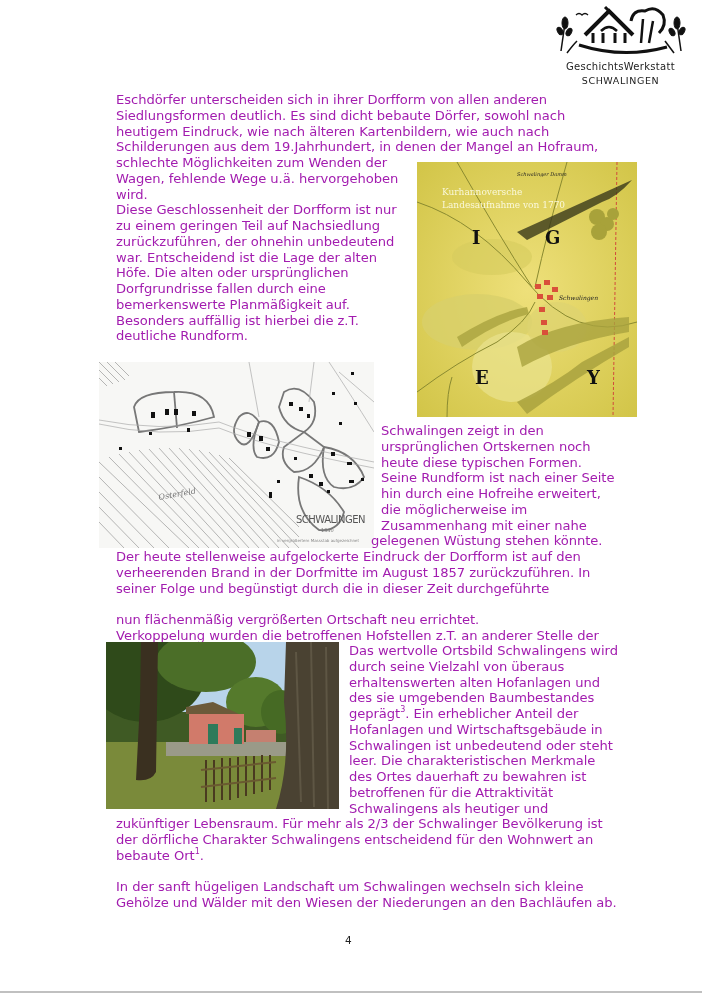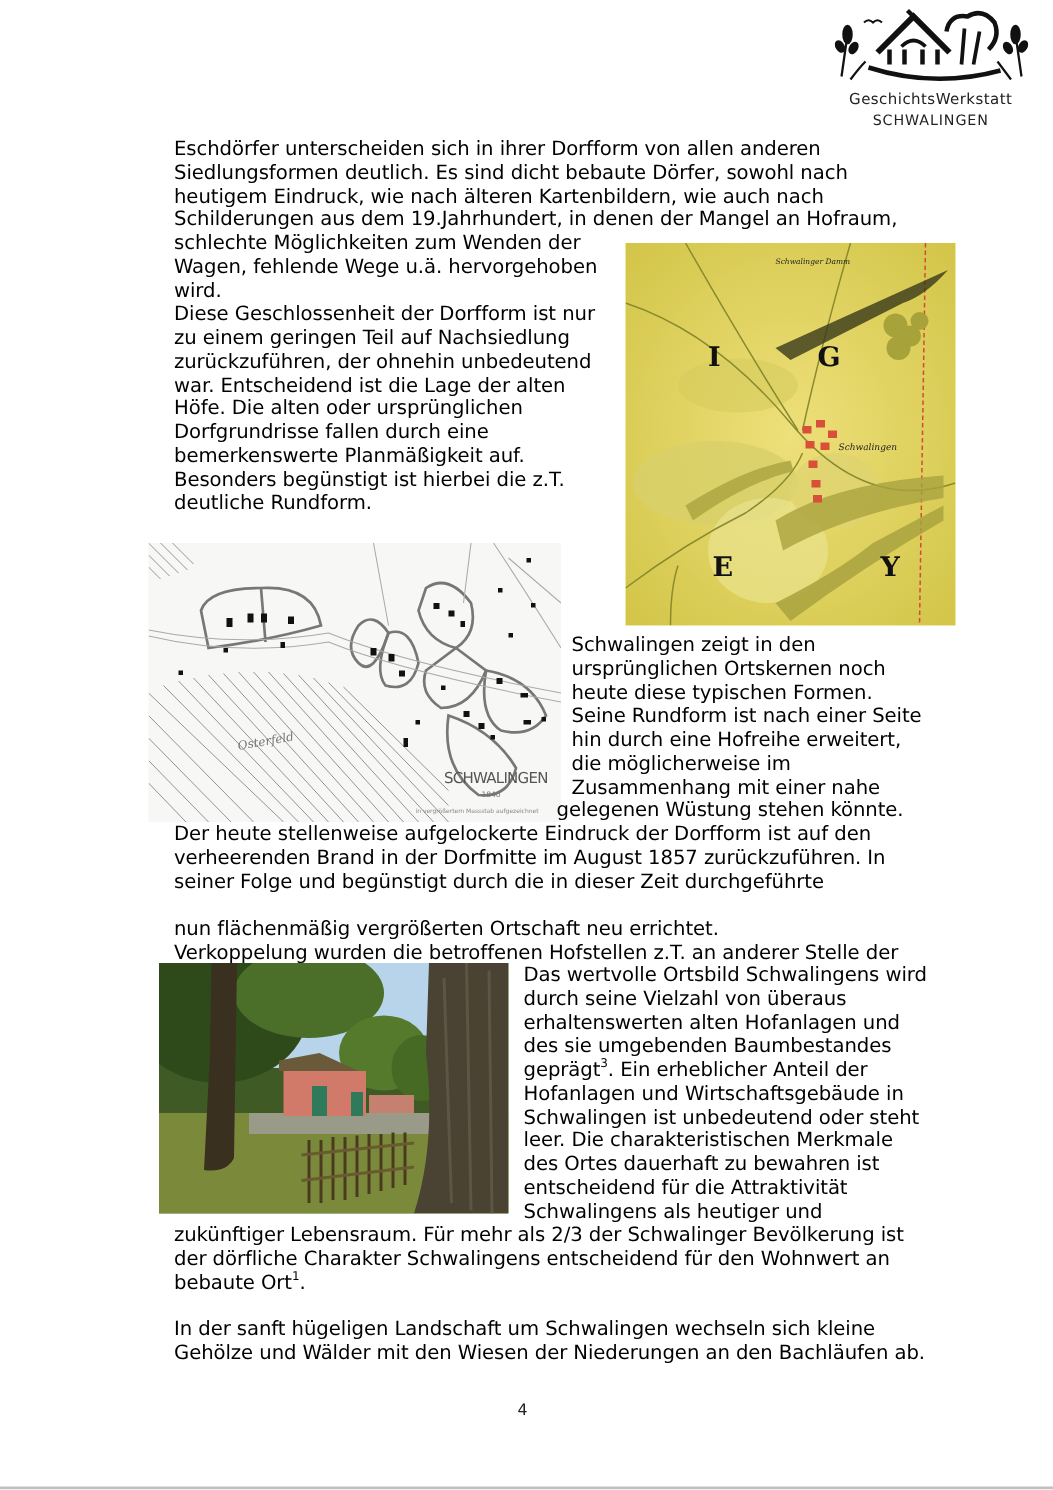--- a/index.html
+++ b/index.html
@@ -7,21 +7,21 @@
     width: 702px; height: 993px; position: relative; overflow: hidden;
     background: #ffffff; color: #1a1a1a;
     font-family: "DejaVu Sans", sans-serif;
   }
   .bottom-rule { position: absolute; left: 0; right: 0; top: 991px; height: 2px; background: #c0c0c0; }
   .logo { position: absolute; left: 553px; top: 3px; width: 135px; height: 88px; }
   .logo svg { position: absolute; left: 0; top: 0; }
   .logo-text1 { position: absolute; left: 0; width: 135px; top: 58px; text-align: center; font-size: 10px; letter-spacing: 0.3px; color: #222; font-family: "DejaVu Sans", sans-serif; }
   .logo-text2 { position: absolute; left: 0; width: 135px; top: 72px; text-align: center; font-size: 9.5px; letter-spacing: 0.6px; color: #222; font-family: "DejaVu Sans", sans-serif; }
 
-  .t { position: absolute; font-size: 13.1px; line-height: 15.75px; white-space: pre; color: #000000; letter-spacing: -0.05px; }
+  .t { position: absolute; font-size: 13.1px; line-height: 15.75px; white-space: pre; color: #a21caf; letter-spacing: -0.05px; }
   .t sup { font-size: 8px; line-height: 0; vertical-align: 6px; }
 
   .img { position: absolute; overflow: hidden; }
   .map-hist { left: 417px; top: 162px; width: 220px; height: 255px; background: #e6d95a; }
   .map-plan { left: 99px; top: 362px; width: 275px; height: 186px; background: #f7f7f5; }
   .photo { left: 106px; top: 642px; width: 233px; height: 167px; background: #6a8a3a; }
   .map-caption { position: absolute; left: 25px; top: 24px; font-family: "DejaVu Serif", serif; font-size: 9px; line-height: 13px; color: rgba(255,255,240,0.85); white-space: pre; }
   .plan-caption { position: absolute; left: 197px; top: 152px; font-family: "DejaVu Sans", sans-serif; font-size: 10px; color: #555; letter-spacing: -0.5px; }
   .plan-year { position: absolute; left: 222px; top: 165px; font-size: 5px; color: #777; }
   .plan-credit { position: absolute; left: 178px; top: 176px; font-size: 4px; color: #888; white-space: nowrap; }
@@ -76,21 +76,21 @@
 </div>
 
 <div>
   <div class="t" style="left:116px;top:202.25px;">Diese Geschlossenheit der Dorfform ist nur</div>
   <div class="t" style="left:116px;top:218px;">zu einem geringen Teil auf Nachsiedlung</div>
   <div class="t" style="left:116px;top:233.75px;">zurückzuführen, der ohnehin unbedeutend</div>
   <div class="t" style="left:116px;top:249.5px;">war. Entscheidend ist die Lage der alten</div>
   <div class="t" style="left:116px;top:265.25px;">Höfe. Die alten oder ursprünglichen</div>
   <div class="t" style="left:116px;top:281px;">Dorfgrundrisse fallen durch eine</div>
   <div class="t" style="left:116px;top:296.75px;">bemerkenswerte Planmäßigkeit auf.</div>
-  <div class="t" style="left:116px;top:312.5px;">Besonders begünstigt ist hierbei die z.T.</div>
+  <div class="t" style="left:116px;top:312.5px;">Besonders auffällig ist hierbei die z.T.</div>
   <div class="t" style="left:116px;top:328.25px;">deutliche Rundform.</div>
 </div>
 
 <div class="img map-hist">
   <svg width="220" height="255" viewBox="0 0 220 255">
     <defs>
       <radialGradient id="hg" cx="50%" cy="50%" r="70%">
         <stop offset="0" stop-color="#eee07a"></stop>
         <stop offset="1" stop-color="#d2c548"></stop>
       </radialGradient>
@@ -128,20 +128,22 @@
     </g>
     <g fill="#111" font-family="DejaVu Serif, serif" font-weight="bold" font-size="18">
       <text x="55" y="82">I</text>
       <text x="128" y="82">G</text>
       <text x="58" y="222">E</text>
       <text x="170" y="222">Y</text>
     </g>
     <text x="142" y="138" font-family="DejaVu Serif, serif" font-style="italic" font-size="6" fill="#222">Schwalingen</text>
     <text x="100" y="14" font-family="DejaVu Serif, serif" font-style="italic" font-size="5" fill="#222">Schwalinger Damm</text>
   </svg>
+  <div class="map-caption"><span>Kurhannoversche</span>
+<span>Landesaufnahme von 1770</span></div>
 </div>
 
 <div class="img map-plan">
   <svg width="275" height="186" viewBox="0 0 275 186">
     <rect width="275" height="186" fill="#f7f7f5"></rect>
     <g stroke="#888" stroke-width="0.6">
       <path d="M0 100 L90 186 M10 95 L100 186 M20 92 L110 186 M30 90 L120 186 M40 88 L130 186 M50 87 L140 186 M60 86 L150 186 M70 86 L160 186 M80 86 L170 186 M90 87 L180 186 M100 88 L190 186 M110 90 L200 186 M120 93 L200 175 M130 96 L200 165 M0 115 L70 186 M0 130 L55 186 M0 145 L40 186 M0 160 L25 186"></path>
       <path d="M0 0 L20 20 M0 8 L14 22 M0 16 L8 24 M8 0 L26 18 M16 0 L30 14"></path>
     </g>
     <g fill="none" stroke="#777" stroke-width="1.8">
@@ -242,21 +244,21 @@
 <div>
   <div class="t" style="left:349px;top:643px;">Das wertvolle Ortsbild Schwalingens wird</div>
   <div class="t" style="left:349px;top:658.75px;">durch seine Vielzahl von überaus</div>
   <div class="t" style="left:349px;top:674.5px;">erhaltenswerten alten Hofanlagen und</div>
   <div class="t" style="left:349px;top:690.25px;">des sie umgebenden Baumbestandes</div>
   <div class="t" style="left:349px;top:706px;"><span>geprägt</span><sup>3</sup><span>. Ein erheblicher Anteil der</span></div>
   <div class="t" style="left:349px;top:721.75px;">Hofanlagen und Wirtschaftsgebäude in</div>
   <div class="t" style="left:349px;top:737.5px;">Schwalingen ist unbedeutend oder steht</div>
   <div class="t" style="left:349px;top:753.25px;">leer. Die charakteristischen Merkmale</div>
   <div class="t" style="left:349px;top:769px;">des Ortes dauerhaft zu bewahren ist</div>
-  <div class="t" style="left:349px;top:784.75px;">entscheidend für die Attraktivität</div>
+  <div class="t" style="left:349px;top:784.75px;">betroffenen für die Attraktivität</div>
   <div class="t" style="left:349px;top:800.5px;">Schwalingens als heutiger und</div>
   <div class="t" style="left:116px;top:816.25px;">zukünftiger Lebensraum. Für mehr als 2/3 der Schwalinger Bevölkerung ist</div>
   <div class="t" style="left:116px;top:832px;text-align:right;">der dörfliche Charakter Schwalingens entscheidend für den Wohnwert an</div>
   <div class="t" style="left:116px;top:847.75px;"><span>bebaute Ort</span><sup>1</sup><span>.</span></div>
 </div>
 
 <div>
   <div class="t" style="left:116px;top:879px;">In der sanft hügeligen Landschaft um Schwalingen wechseln sich kleine</div>
   <div class="t" style="left:116px;top:894.75px;">Gehölze und Wälder mit den Wiesen der Niederungen an den Bachläufen ab.</div>
 </div>

